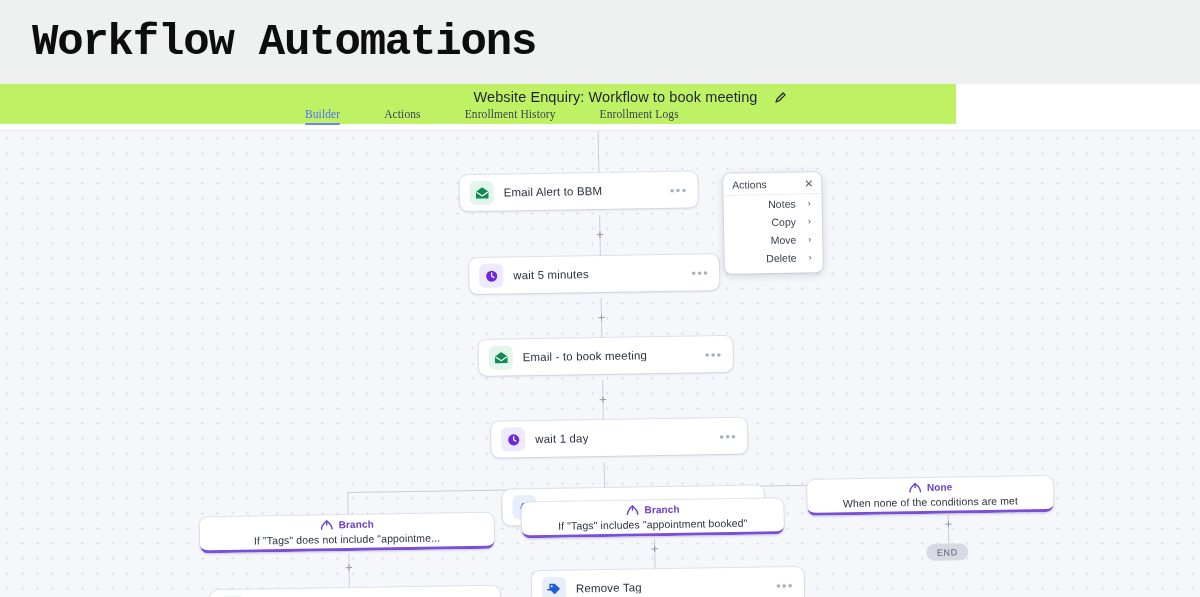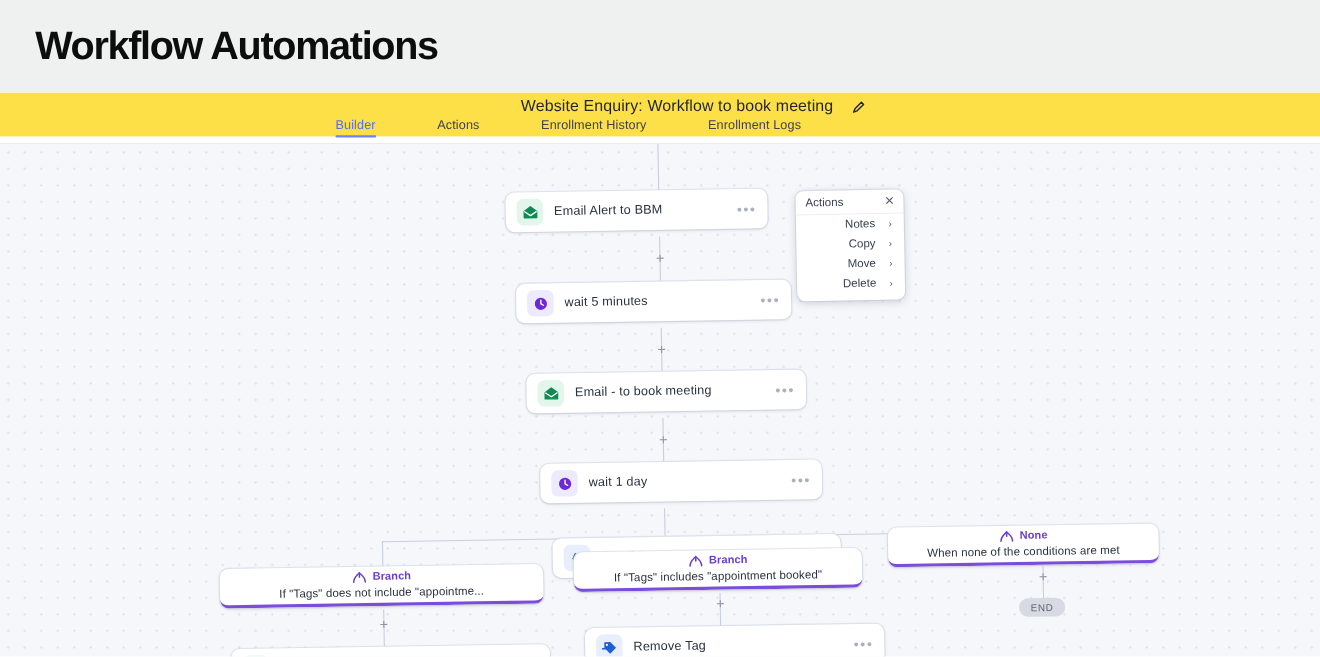--- a/index.html
+++ b/index.html
@@ -10,48 +10,48 @@
   }
   .page{position:relative;width:1200px;height:597px;overflow:hidden;background:#fff;}
 
   
   .title-band{
     position:absolute;left:0;top:0;width:1200px;height:84px;
     background:#eff0f0;
   }
   .page-title{
     position:absolute;left:32px;top:16px;
-    font-size:36px;font-weight:bold;color:#0d0d0d;
+    font-size:44px;font-weight:bold;color:#0d0d0d;
     letter-spacing:-1.2px;line-height:52px;
-    font-family:Liberation Sans, sans-serif;
+    font-family:Liberation Mono, monospace;
   }
 
   
   .app{
     position:absolute;left:0;top:84px;width:1200px;height:513px;
     background:#ffffff;overflow:hidden;
   }
   .app-header{
-    position:absolute;left:0;top:0;width:1200px;height:40px;
-    background:#fde047;
+    position:absolute;left:0;top:0;width:956px;height:40px;
+    background:#bef264;
   }
   .wf-title-wrap{
     position:absolute;left:0;top:0;width:1200px;height:26px;
     display:flex;align-items:center;justify-content:center;gap:16px;
     padding-left:60px;box-sizing:border-box;
   }
   .wf-title{
     font-size:14.5px;color:#1f2430;letter-spacing:.1px;white-space:nowrap;
   }
   .pencil-icon{width:13px;height:13px;display:block;}
 
   .tabs{
     position:absolute;left:0;top:24px;width:1200px;height:22px;
-    display:flex;align-items:flex-start;gap:16px;
-    padding-left:305px;box-sizing:border-box;
+    display:flex;align-items:flex-start;gap:4px;
+    padding-left:305px;box-sizing:border-box;font-family:Liberation Serif, serif;
   }
   .tab{
     font-size:11.5px;color:#3c4250;white-space:nowrap;
     padding:0 0 5px 0;margin-right:40px;position:relative;letter-spacing:.1px;
   }
   .tab.active{color:#4f6ef7;}
   .tab.active:after{
     content:"";position:absolute;left:0;right:0;bottom:0;height:2px;
     background:#6b83f7;border-radius:2px;
   }

